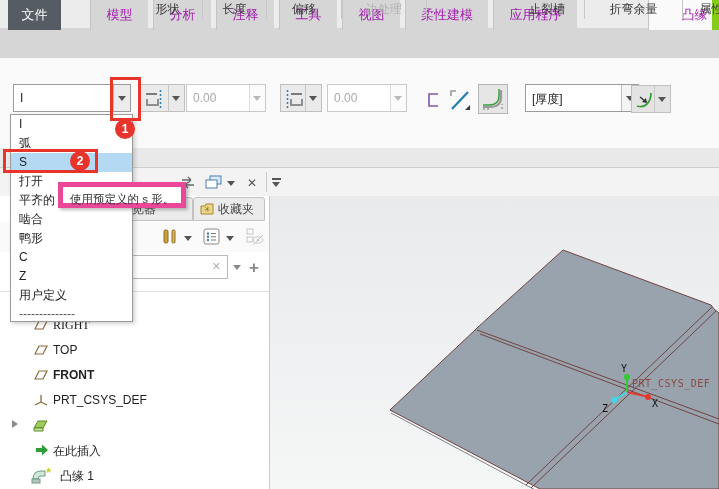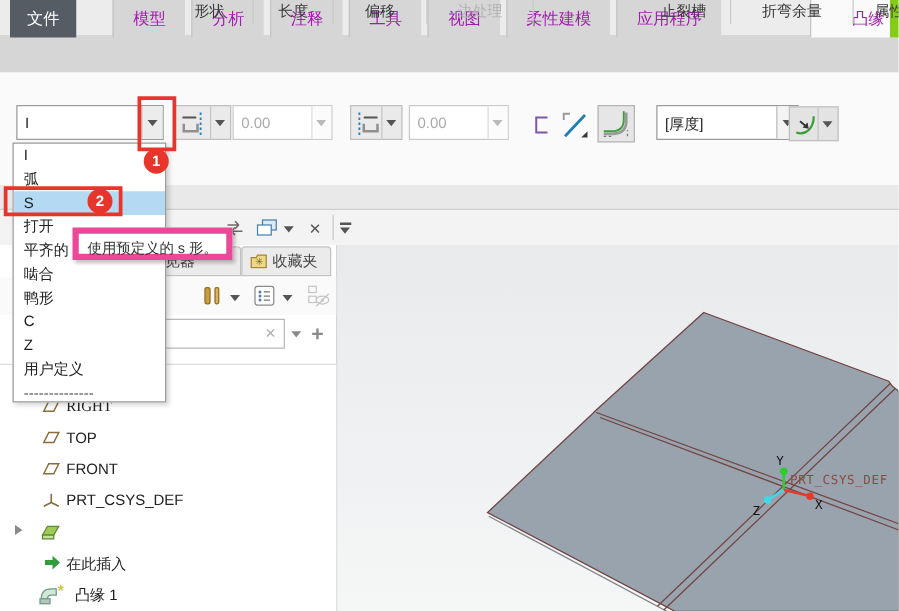--- a/index.html
+++ b/index.html
@@ -254,21 +254,21 @@
       <polygon points="2,11 6,3 14,3 10,11" fill="none" stroke="#8a6d3b" stroke-width="1.2"></polygon>
       </svg>
     <span class="lbl">RIGHT</span>
   </div>
   <div class="trow" style="top:339px;">
     <svg width="16" height="14" style="position:absolute;left:33px;top:4px;">
       <polygon points="2,11 6,3 14,3 10,11" fill="none" stroke="#8a6d3b" stroke-width="1.2"></polygon>
       </svg>
     <span class="lbl">TOP</span>
   </div>
-  <div class="trow" style="top:364px;">
+  <div class="trow" style="top:364px;font-weight:bold;">
     <svg width="16" height="14" style="position:absolute;left:33px;top:4px;">
       <polygon points="2,11 6,3 14,3 10,11" fill="none" stroke="#8a6d3b" stroke-width="1.2"></polygon>
       </svg>
     <span class="lbl">FRONT</span>
   </div>
   <div class="trow" style="top:389px;">
     <svg width="16" height="14" style="position:absolute;left:33px;top:4px;">
       <path d="M8 2 V9 M8 9 L2 12 M8 9 L14 12" fill="none" stroke="#8a6d3b" stroke-width="1.3"></path>
       </svg>
     <span class="lbl">PRT_CSYS_DEF</span>

